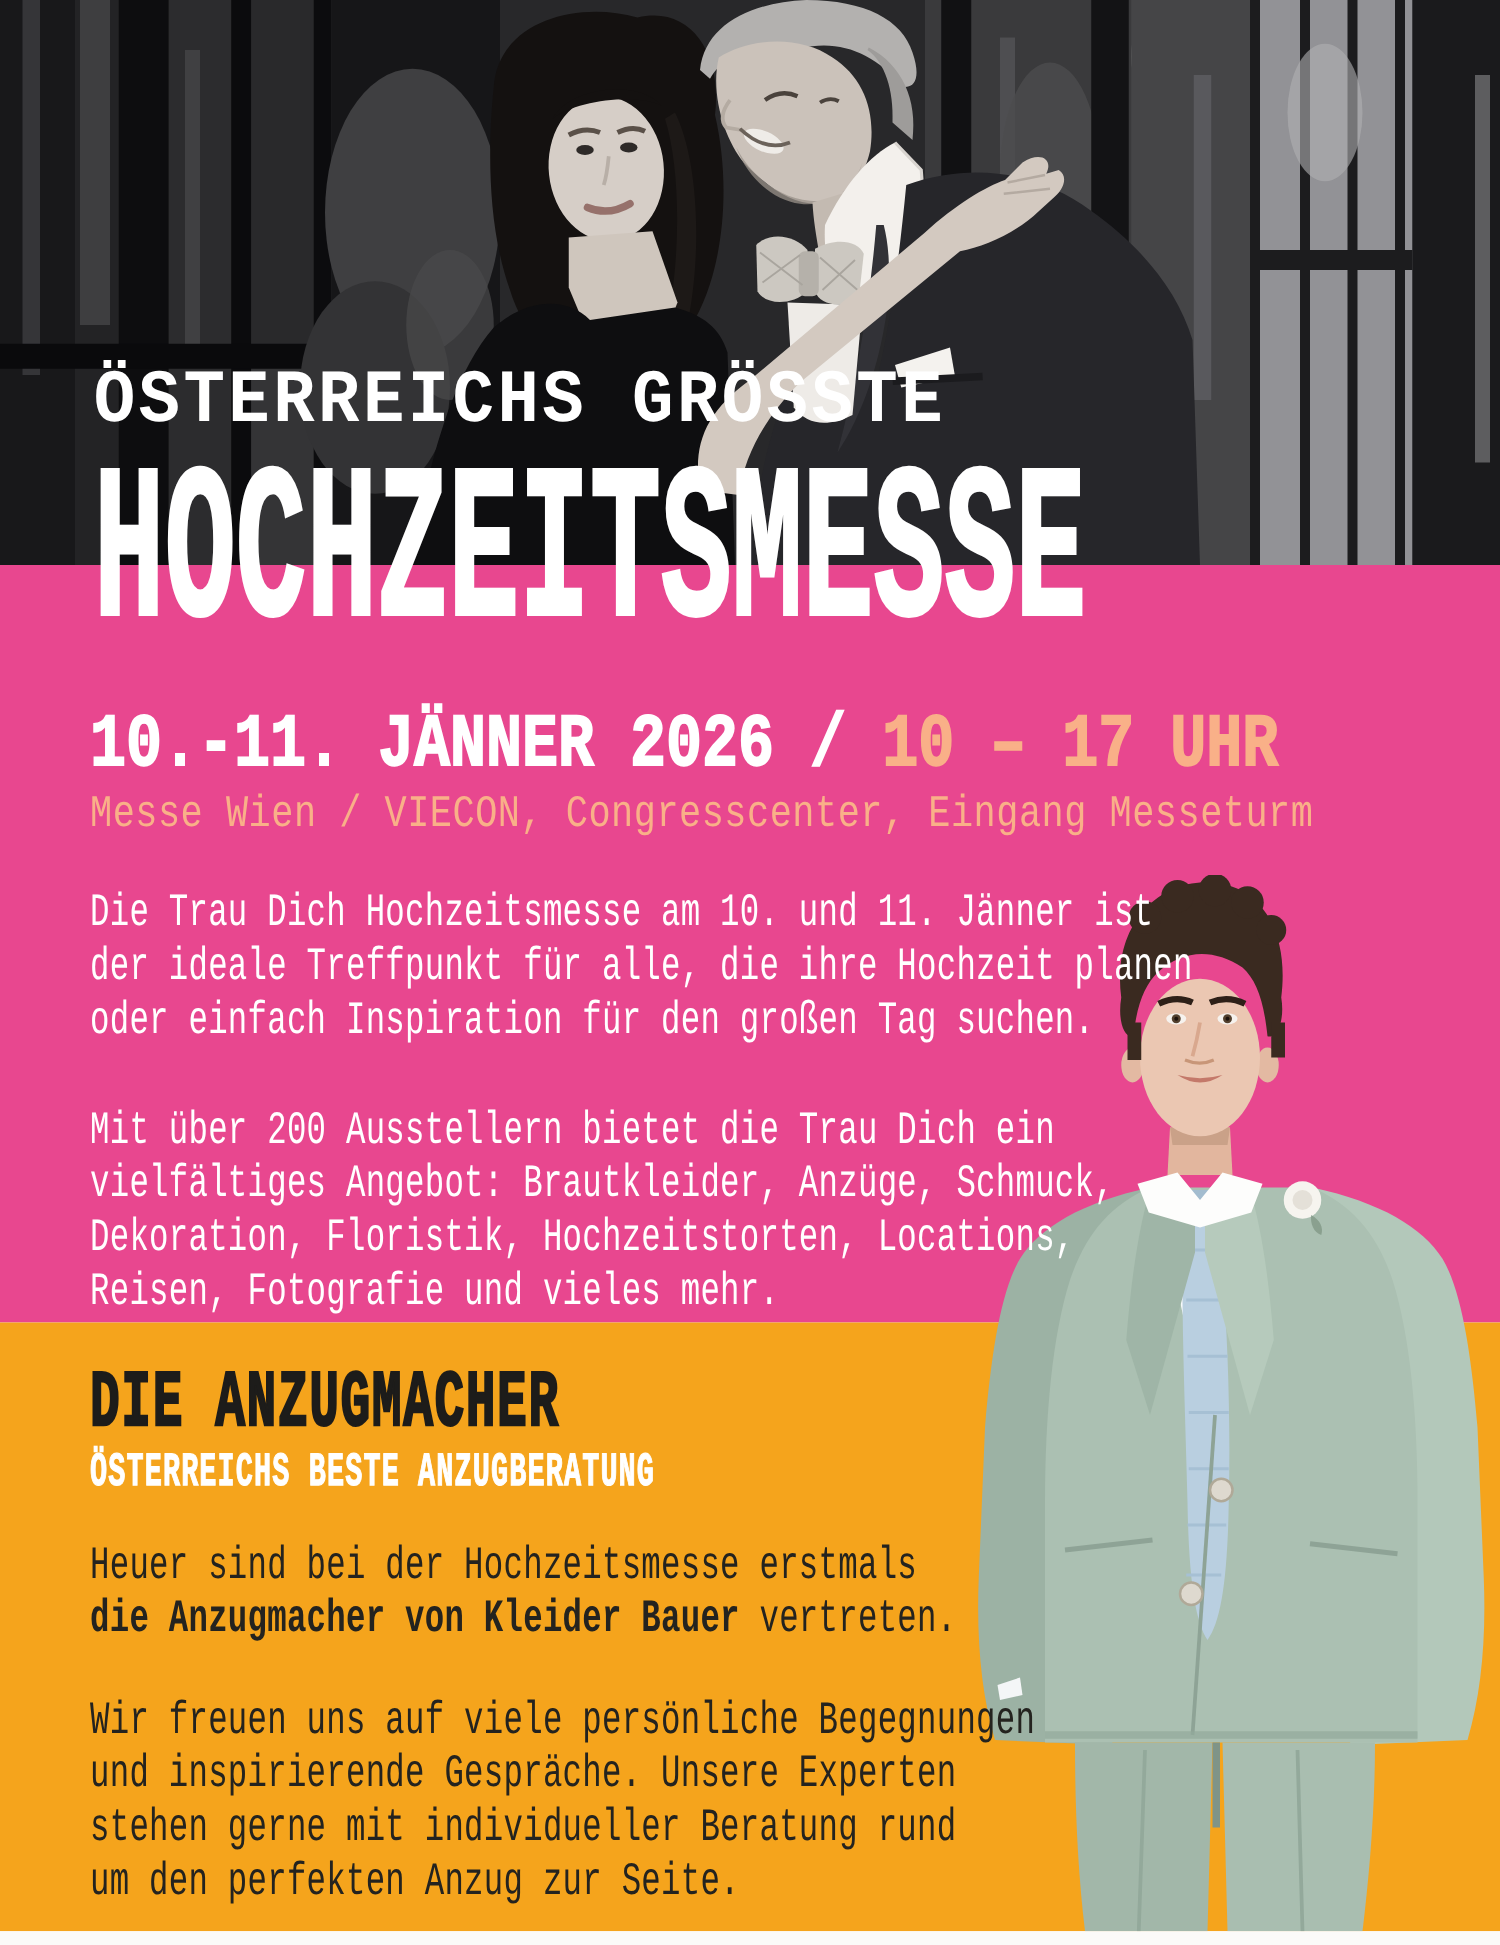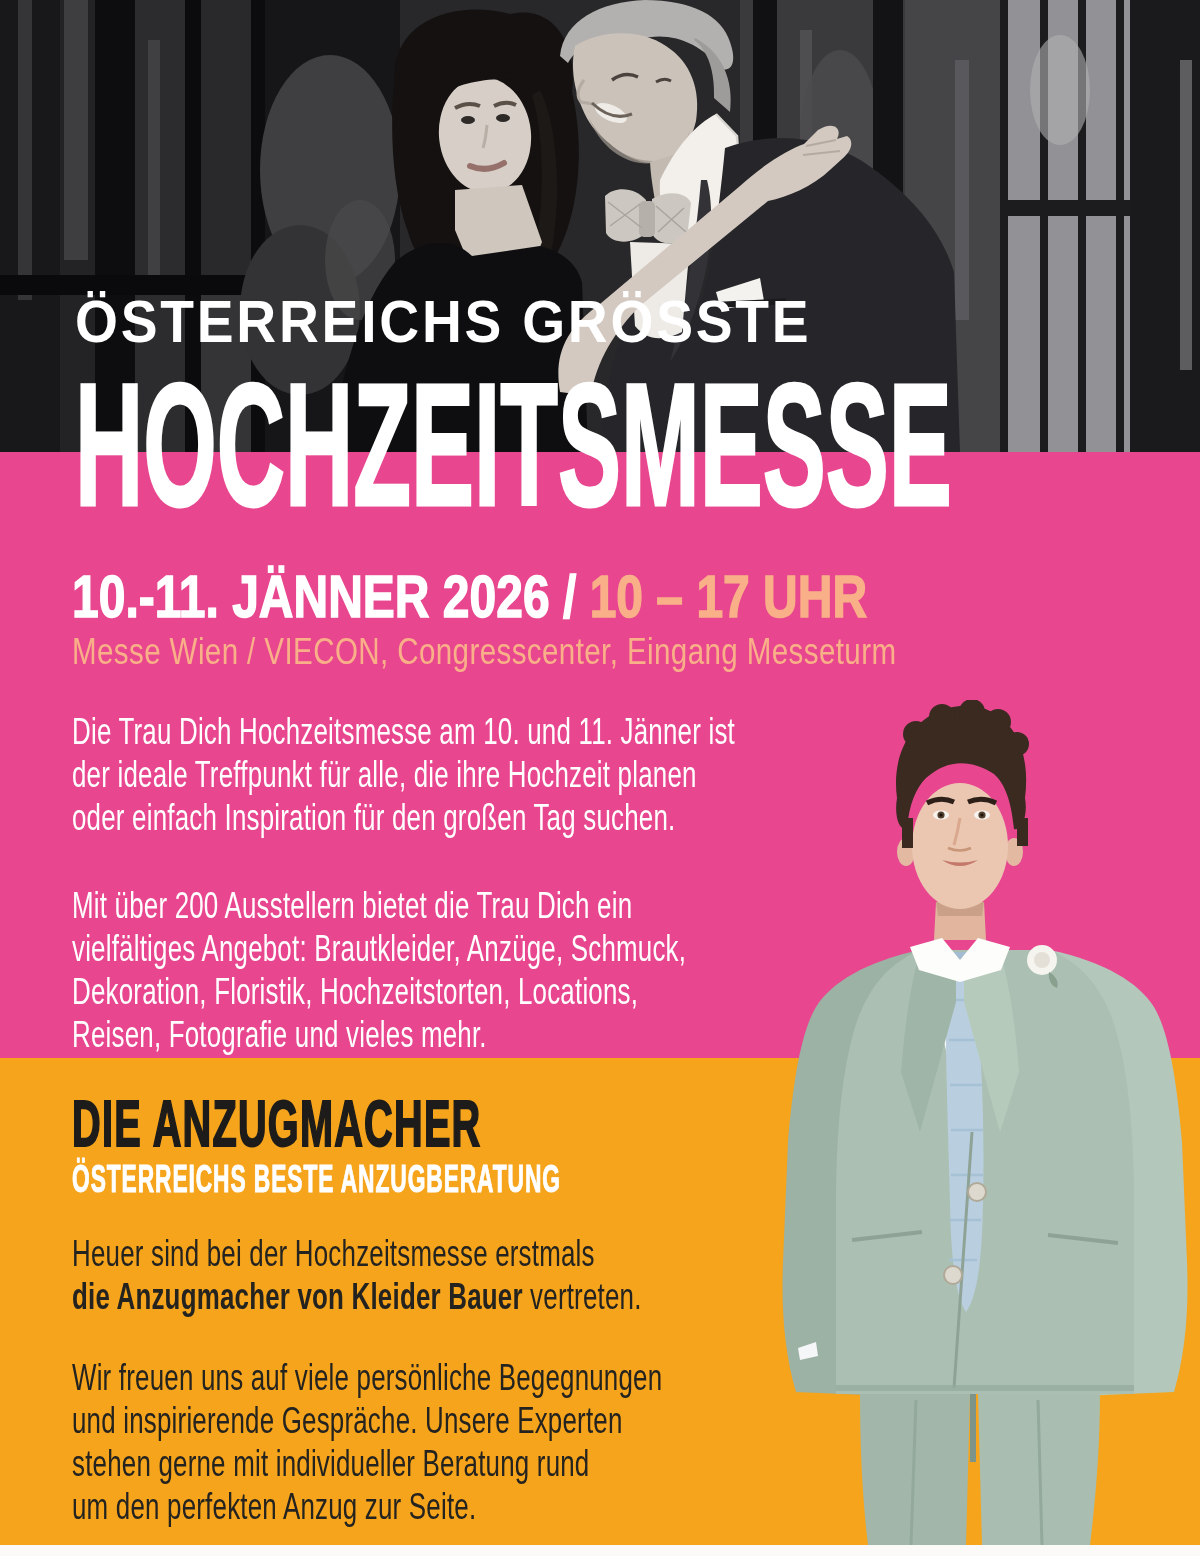--- a/index.html
+++ b/index.html
@@ -1,18 +1,18 @@
 <!DOCTYPE html>
 <html style="--pink: #e8478f; --orange: #f5a41c; --peach: #f9b088;"><head>
 <meta charset="utf-8">
 <style>
   html,body { margin:0; padding:0; background:#ffffff; }
   .page {
     position:relative; width:1200px; height:1556px; overflow:hidden;
-    font-family:Liberation Sans, sans-serif; background:#fff;
+    font-family:Liberation Mono, monospace; background:#fff;
   }
   
   .photo-section { position:absolute; left:0; top:0; width:1200px; height:452px; background:#222224; }
   .pink-section  { position:absolute; left:0; top:452px; width:1200px; height:606px; background:var(--pink,#e8478f); }
   .orange-section{ position:absolute; left:0; top:1058px; width:1200px; height:487px; background:var(--orange,#f5a41c); }
   .bottom-strip  { position:absolute; left:0; top:1545px; width:1200px; height:11px; background:#fbfaf8; }
   .groom-photo   { position:absolute; left:770px; top:700px; width:430px; height:845px; z-index:3; }
   .couple-photo  { position:absolute; left:0; top:0; width:1200px; height:452px; }
 
   

